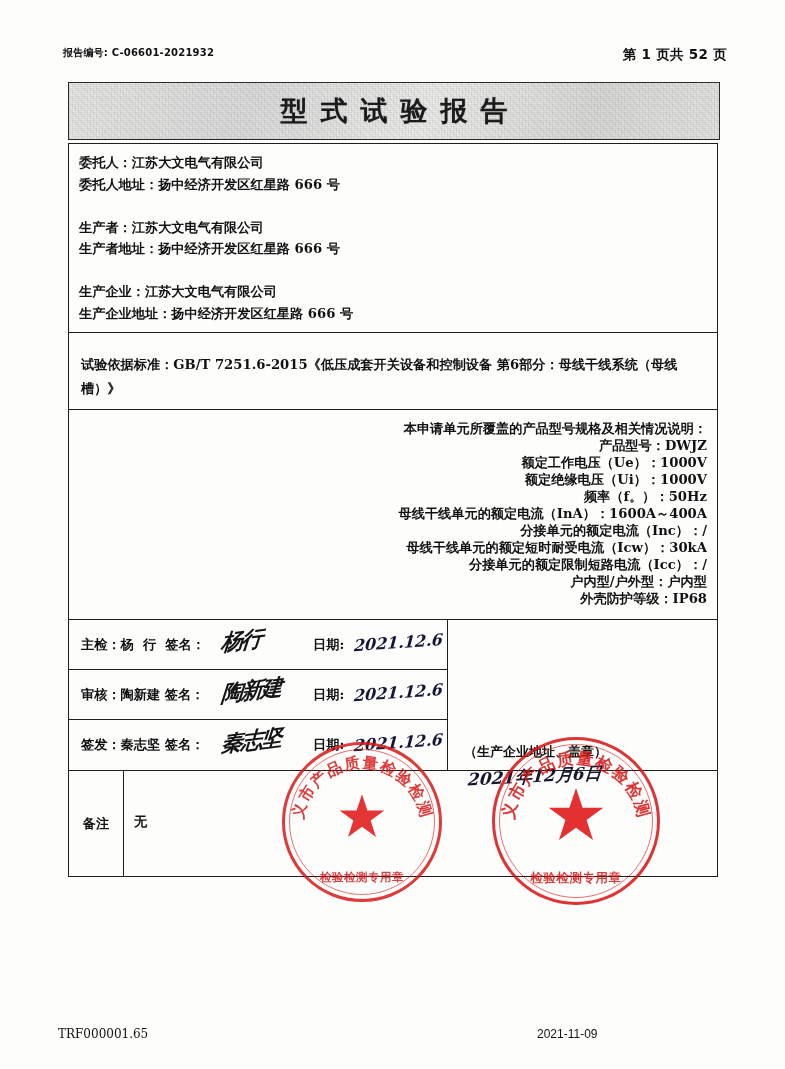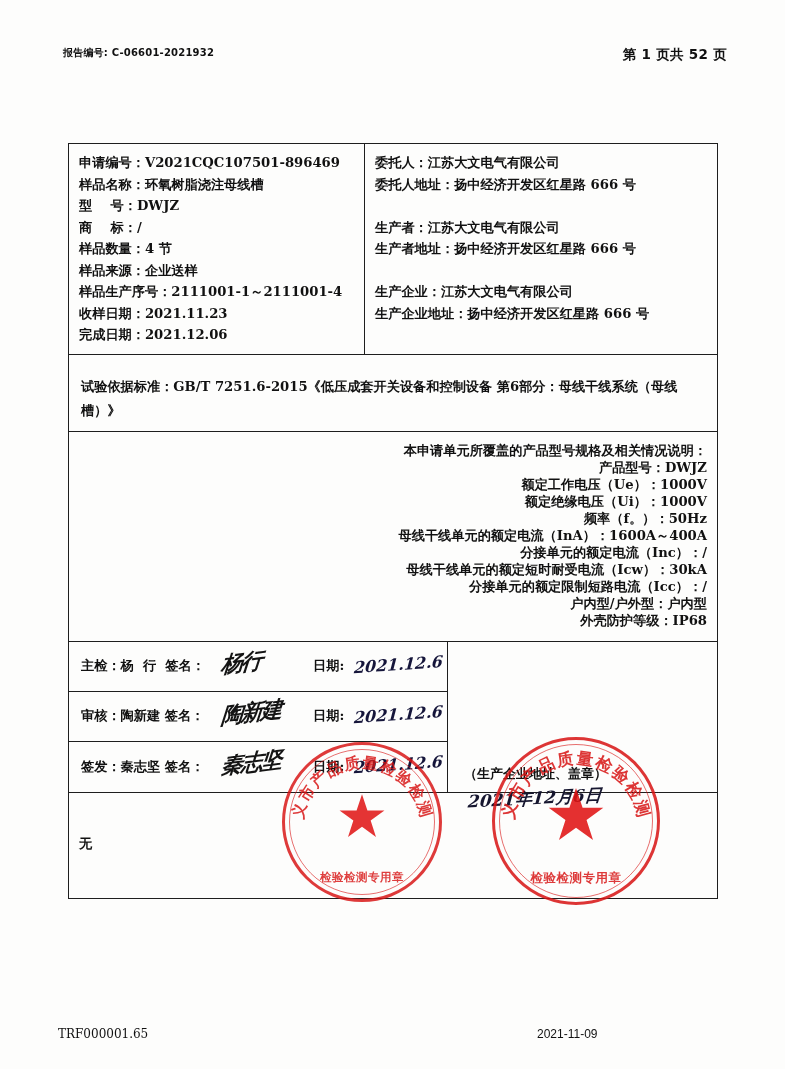--- a/index.html
+++ b/index.html
@@ -87,35 +87,27 @@
 </head>
 <body>
 
 <div class="page">
 
   <div class="hdr">
     <div class="rpt-no"><span>报告编号:</span> <span>C-06601-2021932</span></div>
     <div class="pg"><span>第</span> <i>1</i> <span>页共</span> <i>52</i> <span>页</span></div>
   </div>
 
+  <div class="banner">
+    <div class="ttl">型式试验报告</div>
+  </div>
 
   <div class="tbl">
 
     <div class="row">
-      <div class="cell vdiv info-l">
-        <div class="txt">申请编号：V2021CQC107501-896469
-样品名称：环氧树脂浇注母线槽
-型    号：DWJZ
-商    标：/
-样品数量：4 节
-样品来源：企业送样
-样品生产序号：2111001-1～2111001-4
-收样日期：2021.11.23
-完成日期：2021.12.06</div>
-      </div>
       <div class="cell info-r">
         <div class="txt">委托人：江苏大文电气有限公司
 委托人地址：扬中经济开发区红星路 666 号
 
 生产者：江苏大文电气有限公司
 生产者地址：扬中经济开发区红星路 666 号
 
 生产企业：江苏大文电气有限公司
 生产企业地址：扬中经济开发区红星路 666 号</div>
       </div>
@@ -172,20 +164,23 @@
         </div>
         <div class="sigright">
           <div class="stampcap">（生产企业地址、盖章）</div>
           <div class="hand stampdate">2021年12月6日</div>
         </div>
       </div>
     </div>
 
     <div class="row">
       <div class="rmk" style="width:100%">
+        <div class="rl">
+          <span class="txt">备注</span>
+        </div>
         <div class="rr">
           <span class="txt">无</span>
         </div>
       </div>
     </div>
 
   </div>
 
   <div class="seal" id="seal-left">
     <div class="ring"></div>

